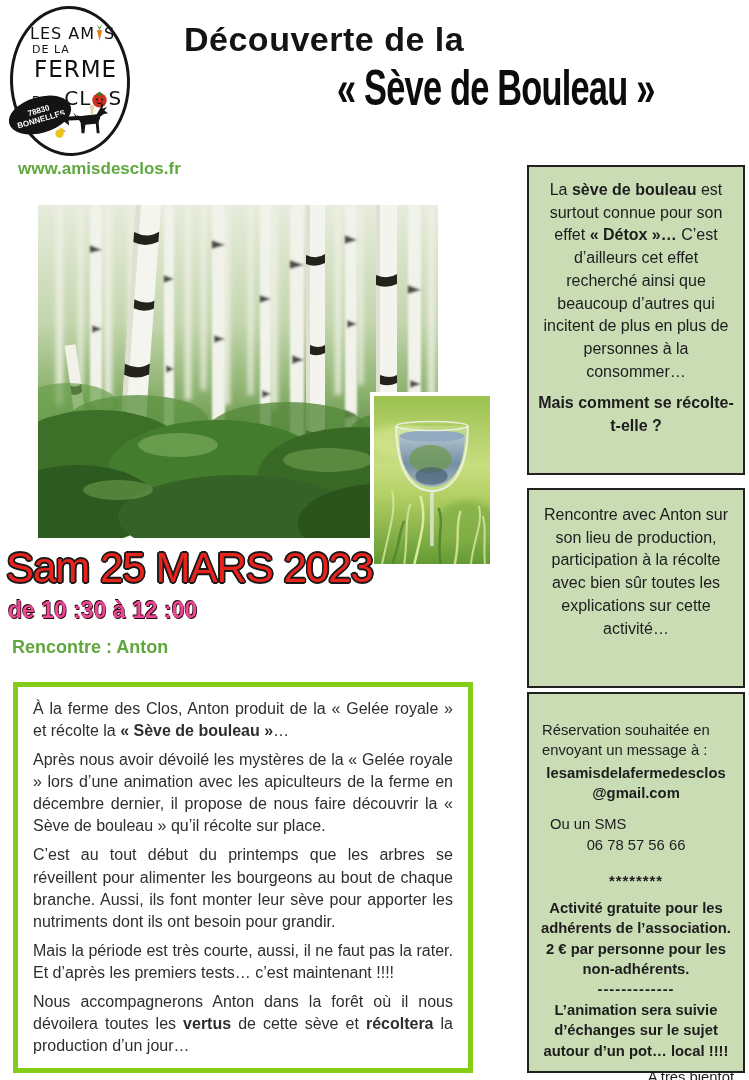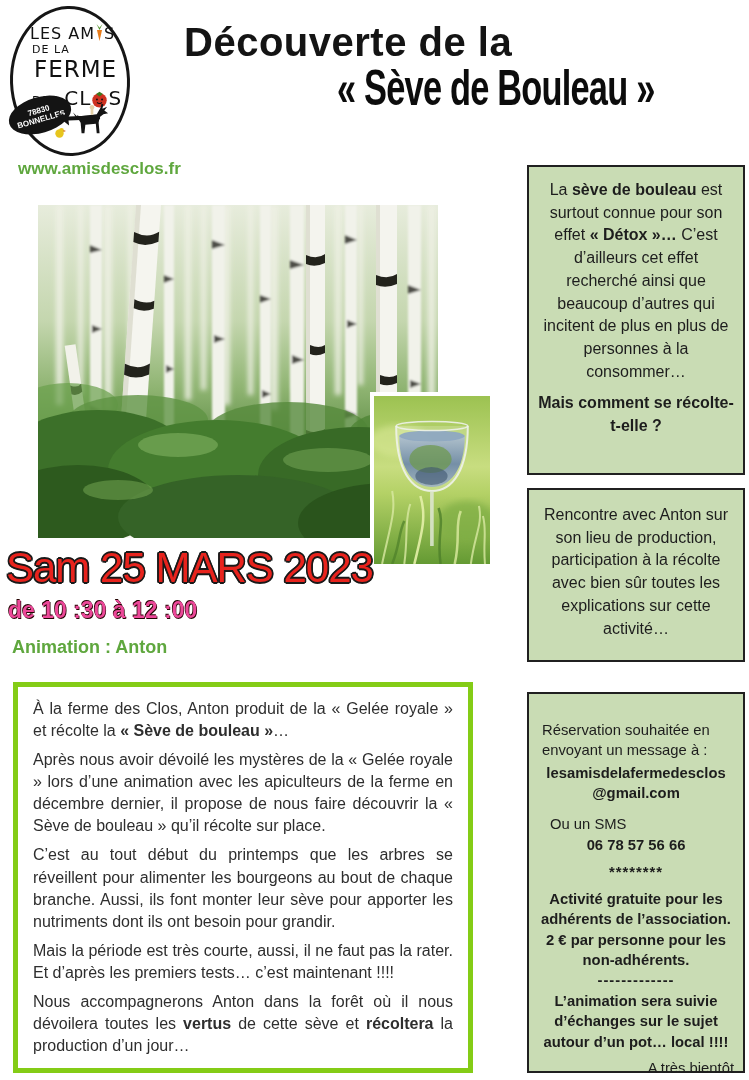--- a/index.html
+++ b/index.html
@@ -23,21 +23,21 @@
           transform:rotate(-16deg);color:#fff;text-align:center;font-size:8px;font-weight:700;line-height:1.15;
           padding-top:9px;box-sizing:border-box;}
   .bubble:after{content:"";position:absolute;right:-3px;bottom:3px;width:0;height:0;
           border:8px solid transparent;border-left-color:#141414;transform:rotate(-35deg);}
   .goat{position:absolute;left:62px;top:98px;}
   .chick{position:absolute;left:46px;top:120px;}
   .carrot-i{display:inline-block;vertical-align:-2px;}
   .tomato-o{display:inline-block;vertical-align:-3px;}
 
   
-  .title{left:184px;top:20px;font-size:40px;font-weight:700;color:#141414;letter-spacing:.5px;}
+  .title{left:184px;top:20px;font-size:34px;font-weight:700;color:#141414;letter-spacing:.5px;}
   .subtitle{left:337px;top:60px;font-size:43px;font-weight:700;color:#0c0c0c;}
   .subtitle>span{display:inline-block;transform:scale(.8,1.15);transform-origin:left top;letter-spacing:-1px;white-space:nowrap;}
   .website{left:18px;top:159px;font-size:17px;font-weight:700;color:#5fa73e;text-decoration:none;}
 
   
   .forest{left:38px;top:205px;width:400px;height:333px;}
   .glassbox{left:370px;top:392px;width:124px;height:176px;background:#fff;padding:4px;box-sizing:border-box;}
   .forest svg,.glassbox svg{display:block;width:100%;height:100%;}
 
   
@@ -51,26 +51,26 @@
   
   .mainbox{left:13px;top:682px;width:460px;height:391px;border:5px solid #84cc16;box-sizing:border-box;
            padding:11px 15px 0 15px;font-size:16px;line-height:1.38;color:#2e2e2e;text-align:justify;}
   .mainbox p{margin:0 0 7px 0;}
 
   
   .gbox{left:527px;width:218px;background:#c9dcb4;border:2px solid #202020;box-sizing:border-box;
         color:#1d1d1d;text-align:center;}
   .gbox p{margin:0 0 9px 0;}
   .box1{top:165px;height:310px;padding:12px 8px 0;font-size:16px;line-height:1.42;}
-  .box2{top:488px;height:174px;padding:14px 7px 0;font-size:16px;line-height:1.42;}
+  .box2{top:488px;height:200px;padding:14px 7px 0;font-size:16px;line-height:1.42;}
   .box3{top:692px;height:381px;padding:26px 9px 0;font-size:14.8px;line-height:1.38;}
   .box3 .left{text-align:left;padding-left:4px;margin-bottom:2px;}
   .box3 .email{font-weight:700;margin-bottom:10px;}
   .box3 .sms{text-align:left;padding-left:12px;margin-bottom:1px;}
-  .box3 .phone{font-weight:700;margin-bottom:7px;}
+  .box3 .phone{font-weight:400;margin-bottom:16px;}
   .box3 .stars{font-weight:700;letter-spacing:1px;margin-bottom:6px;}
   .box3 .bold-c{font-weight:700;margin-bottom:0;}
   .box3 .dashes{font-weight:700;letter-spacing:1px;margin:0;}
   .box3 .pot{font-weight:700;margin:0 0 6px 0;}
   .box3 .bye{font-weight:400;text-align:right;}
 </style>
 </head>
 <body>
 
 <div id="page">
@@ -272,21 +272,21 @@
         <path d="M40 168 C 48 135 52 120 46 100" stroke="#e4f0a8" opacity=".9"></path>
         <path d="M66 168 C 62 140 70 128 64 112" stroke="#4d7f2a" opacity=".8"></path>
         <path d="M80 168 C 86 142 80 130 86 115" stroke="#dcebA0" opacity=".8"></path>
         <path d="M18 168 C 26 148 24 138 30 125" stroke="#4d7f2a" opacity=".7"></path>
       </g>
     </svg>
   </div>
 
   <div class="abs date">Sam 25 MARS 2023</div>
   <div class="abs time">de 10 :30 à 12 :00</div>
-  <div class="abs host">Animation : Anton</div>
+  <div class="abs host">Rencontre : Anton</div>
 
   <div class="abs mainbox">
     <p><span>À la ferme des Clos, Anton produit de la « Gelée royale » et récolte la </span><b>« Sève de bouleau »</b><span>…</span></p>
     <p><span>Après nous avoir dévoilé les mystères de la « Gelée royale » lors d’une animation avec les apiculteurs de la ferme en décembre dernier, il propose de nous faire découvrir la « Sève de bouleau » qu’il récolte sur place.</span></p>
     <p><span>C’est au tout début du printemps que les arbres se réveillent pour alimenter les bourgeons au bout de chaque branche. Aussi, ils font monter leur sève pour apporter les nutriments dont ils ont besoin pour grandir.</span></p>
     <p><span>Mais la période est très courte, aussi, il ne faut pas la rater. Et d’après les premiers tests… c’est maintenant !!!!</span></p>
     <p><span>Nous accompagnerons Anton dans la forêt où il nous dévoilera toutes les </span><b>vertus</b><span> de cette sève et </span><b>récoltera</b><span> la production d’un jour…</span></p>
   </div>
 
   <div class="abs gbox box1">

